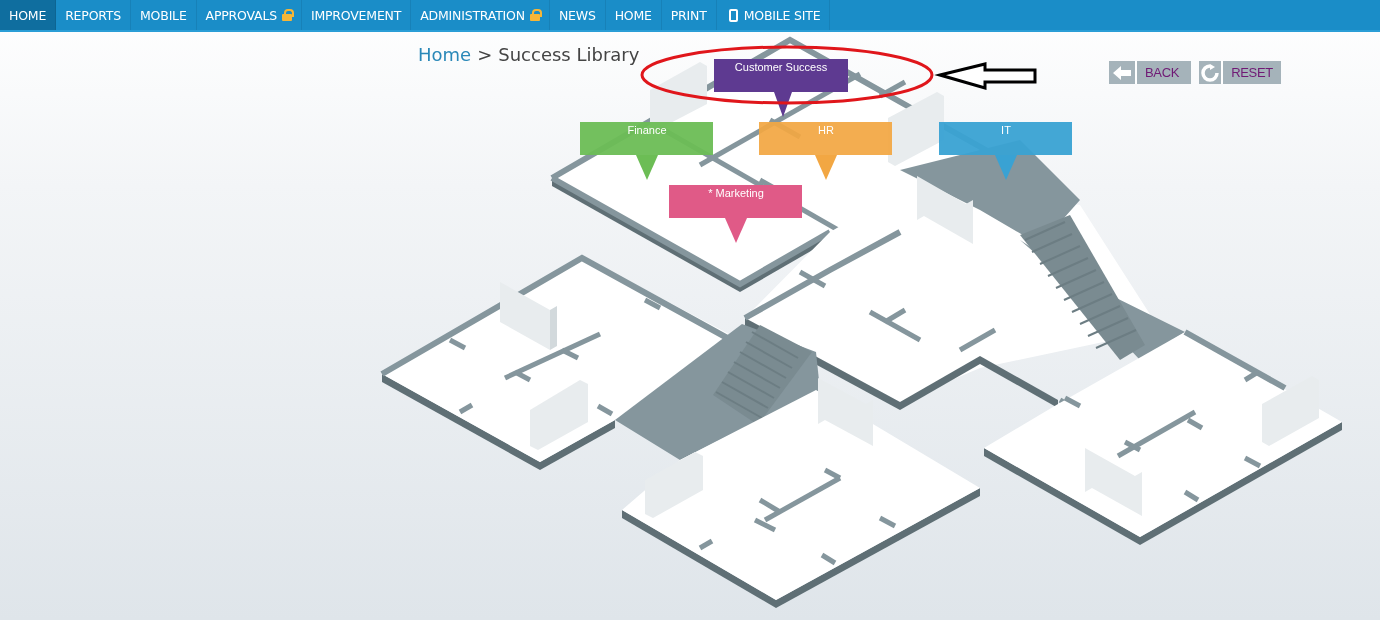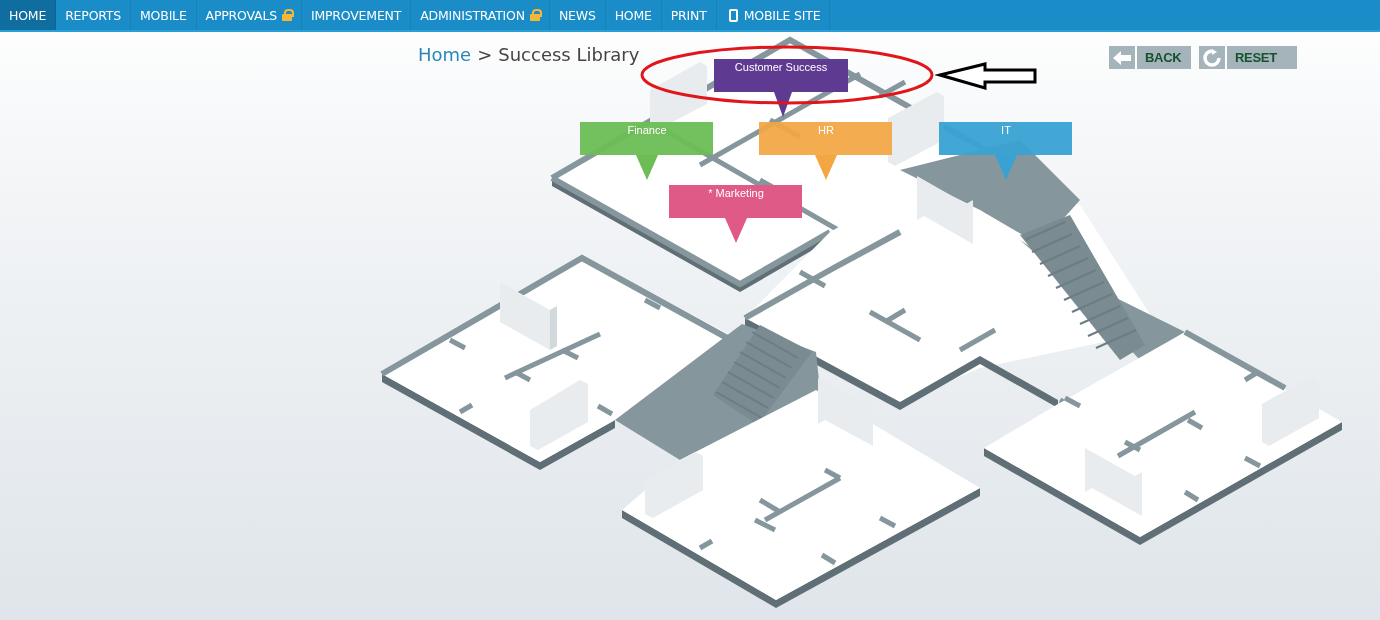--- a/index.html
+++ b/index.html
@@ -34,32 +34,32 @@
   .nav-item .phone {
     display: inline-block; width: 9px; height: 13px; border: 2px solid #fff;
     border-radius: 2px; margin-right: 3px; position: relative;
   }
   .breadcrumb {
     position: absolute; left: 418px; top: 44px; font-size: 18px; color: #444;
     display: flex; gap: 6px;
   }
   .breadcrumb .home-link { color: #2a88b8; cursor: pointer; }
   .btn {
-    position: absolute; top: 46px; height: 23px; background: #a5b3ba;
-    color: #14532d; font-weight: bold; font-size: 13px;
+    position: absolute; top: 61px; height: 23px; background: #a5b3ba;
+    color: #701a75; font-weight: normal; font-size: 13px;
     display: flex; align-items: center; cursor: pointer;
     font-family: "Liberation Sans", sans-serif; letter-spacing: -0.3px;
   }
   .btn .ico {
     width: 28px; height: 23px; display: flex; align-items: center; justify-content: center;
     border-right: 2px solid #fff; font-size: 16px;
   }
   .btn .lbl { padding: 0 8px; }
   .back-btn { left: 1109px; width: 82px; }
-  .reset-btn { left: 1199px; width: 98px; }
+  .reset-btn { left: 1199px; width: 82px; }
   .stage { position: absolute; left: 0; top: 34px; width: 1380px; height: 586px; }
   .label-bubble { cursor: pointer; }
 </style>
 </head>
 <body>
 
 <div class="navbar">
   <div class="nav-item active">
       <span>HOME</span>
     </div>

